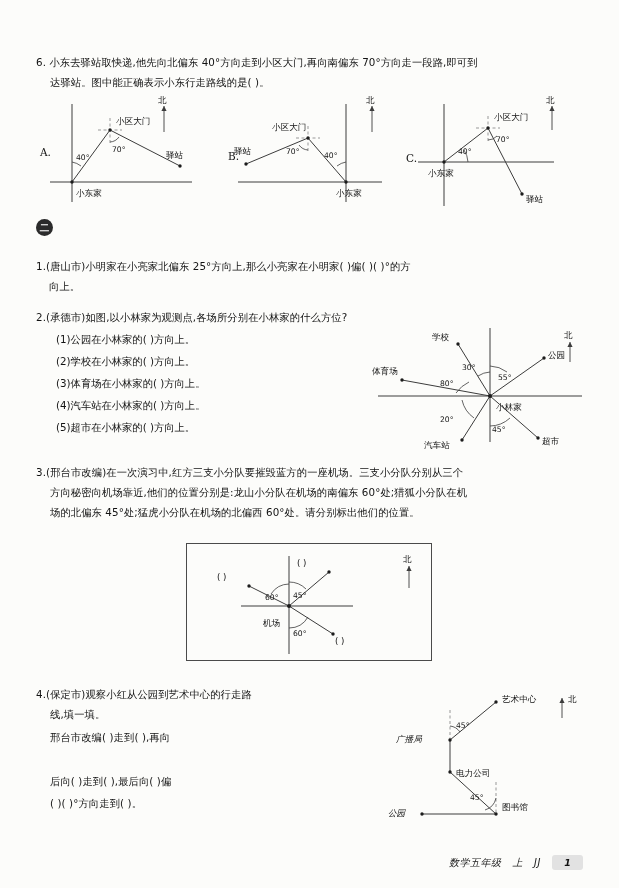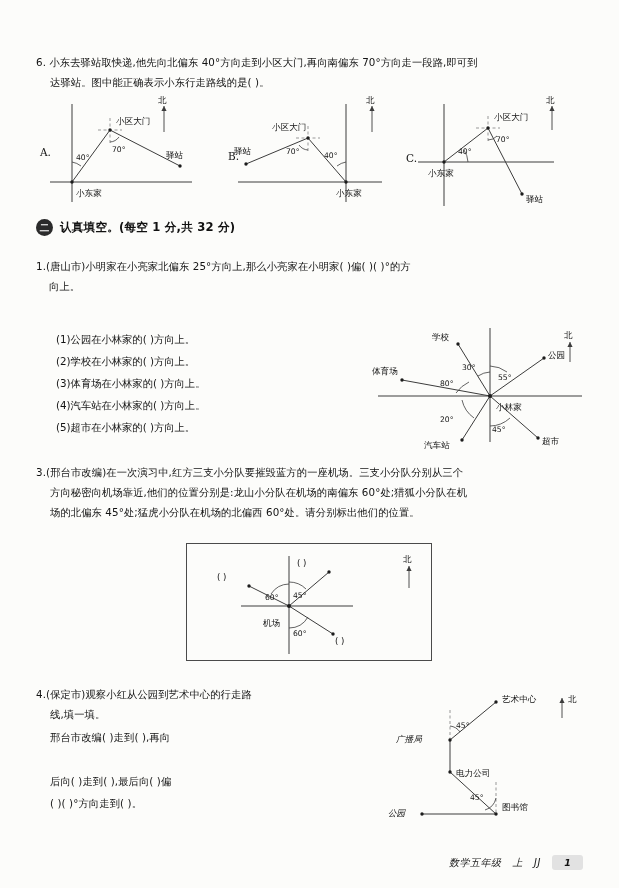--- a/index.html
+++ b/index.html
@@ -198,26 +198,26 @@
       <text class="figlabel small" x="84" y="46">70°</text>
       <text class="figlabel" x="82" y="24">小区大门</text>
       <text class="figlabel" x="114" y="106">驿站</text>
       <text class="figlabel" x="16" y="80">小东家</text>
     </svg>
   </div>
   <div class="choice" style="left:406px; top:152px;">C.</div>
 
   <div class="sec-header">
     <span class="sec-badge">二</span>
-    <span class="sec-title">认真填空。(每空 1 分,共 32 分)</span>
   </div>
 
   <div class="q" style="left:36px; top:256px;">1.(唐山市)小明家在小亮家北偏东 25°方向上,那么小亮家在小明家(        )偏(        )(        )°的方</div>
   <div class="q" style="left:49px; top:276px;">向上。</div>
 
+  <div class="q" style="left:36px; top:307px;">2.(承德市)如图,以小林家为观测点,各场所分别在小林家的什么方位?</div>
   <div class="sub" style="left:56px; top:330px;">(1)公园在小林家的(            )方向上。</div>
   <div class="sub" style="left:56px; top:352px;">(2)学校在小林家的(            )方向上。</div>
   <div class="sub" style="left:56px; top:374px;">(3)体育场在小林家的(            )方向上。</div>
   <div class="sub" style="left:56px; top:396px;">(4)汽车站在小林家的(            )方向上。</div>
   <div class="sub" style="left:56px; top:418px;">(5)超市在小林家的(            )方向上。</div>
 
   <div class="fig" style="left:366px; top:322px;">
     <svg width="224" height="126" viewBox="0 0 224 126">
       <line x1="124" y1="6" x2="124" y2="120" stroke="#3c3c3c" stroke-width="1"></line>
       <line x1="12" y1="74" x2="216" y2="74" stroke="#3c3c3c" stroke-width="1"></line>

